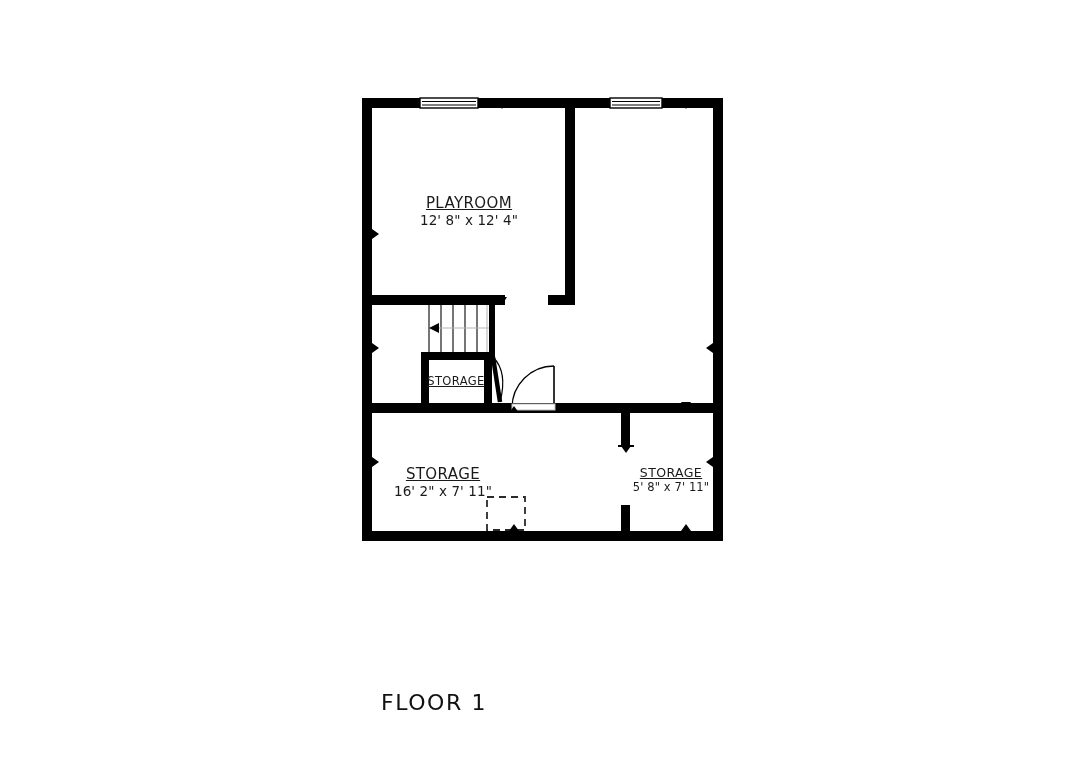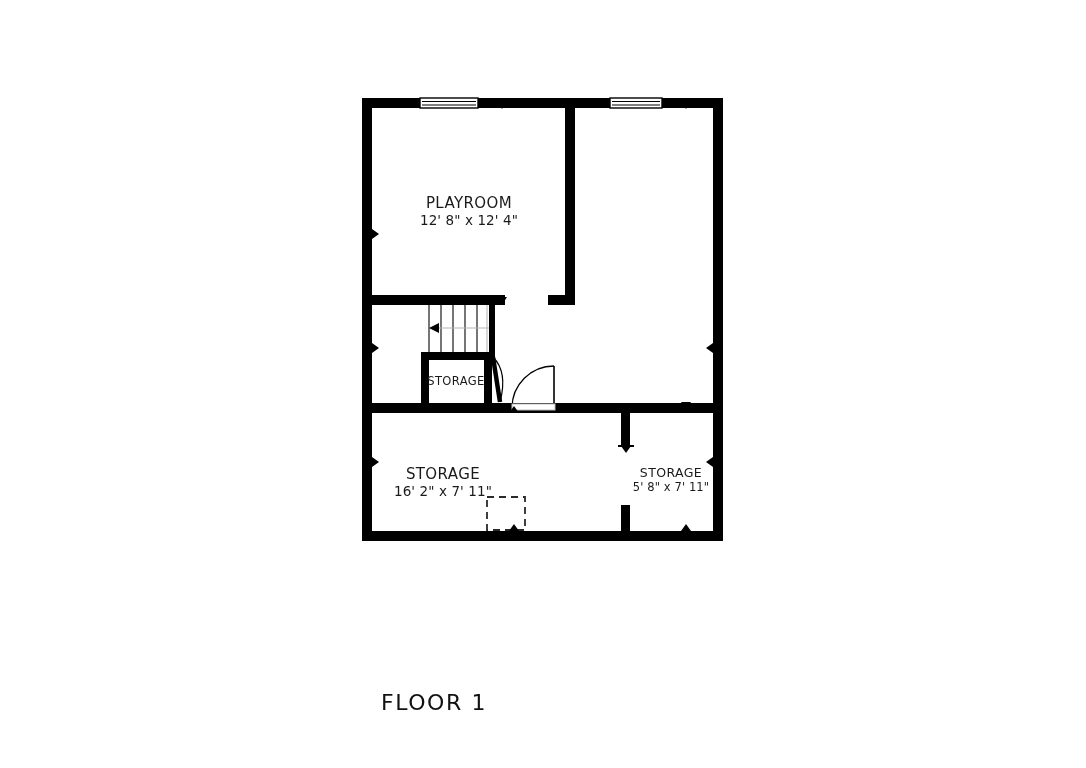--- a/index.html
+++ b/index.html
@@ -31,20 +31,21 @@
     text-align: center;
     color: #1a1a1a;
     line-height: 1.18;
     white-space: nowrap;
     transform: translate(-50%, 0);
   }
   .room-name {
     display: block;
     font-size: 15px;
     letter-spacing: 0.4px;
+    text-decoration: underline;
   }
   .room-dims {
     display: block;
     font-size: 13.5px;
     letter-spacing: 0.1px;
   }
   .room-label.small .room-name {
     font-size: 12.5px;
   }
   .room-label.small .room-dims {

